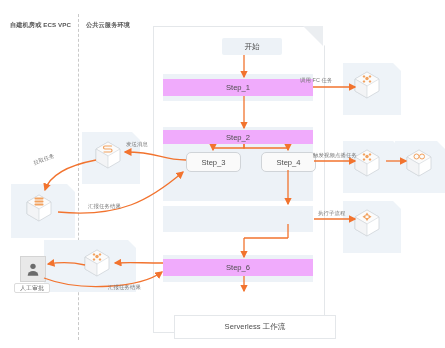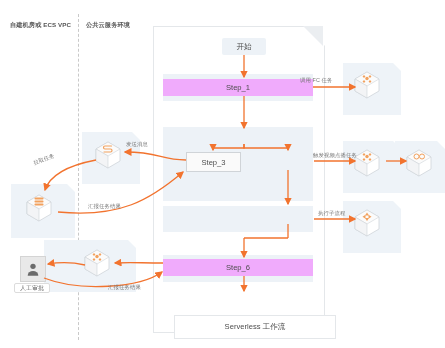--- a/index.html
+++ b/index.html
@@ -14,21 +14,21 @@
   .sls-box{position:absolute;background:#fff;border:1px solid #e4e7ea;
     box-shadow:0 0 3px rgba(0,0,0,.07);
     -webkit-clip-path:polygon(0 0, calc(100% - 20px) 0, 100% 20px, 100% 100%, 0 100%);
     clip-path:polygon(0 0, calc(100% - 20px) 0, 100% 20px, 100% 100%, 0 100%);}
   .sls-fold{position:absolute;width:0;height:0;border-top:20px solid #ebeef1;border-left:20px solid transparent;}
 
   .band{position:absolute;background:#edf2f7;}
 
   .node{position:absolute;background:#f0abfc;color:#4d4d4d;font-size:7.6px;
     display:flex;align-items:center;justify-content:center;text-align:center;white-space:nowrap;}
-  .node.round{background:#fafafa;border:1px solid #d0d4d8;border-radius:0;}
+  .node.round{background:#fafafa;border:1px solid #d0d4d8;border-radius:5px;}
   .node.term{background:#edf2f7;border-radius:2px;}
 
   .sls-caption{position:absolute;border:1px solid #e4e7ea;background:#fff;
     display:flex;align-items:center;justify-content:center;font-size:7.6px;color:#4d4d4d;}
 
   
   .svc{position:absolute;display:flex;flex-direction:column;align-items:center;}
   .svc-bg{position:absolute;background:#eef3f8;
     -webkit-clip-path:polygon(0 0, calc(100% - 8px) 0, 100% 8px, 100% 100%, 0 100%);
     clip-path:polygon(0 0, calc(100% - 8px) 0, 100% 8px, 100% 100%, 0 100%);}
@@ -54,23 +54,25 @@
   <div class="divider" style="left:78px;top:14px;height:326px;"></div>
 
   <div class="sls-box" style="left:153px;top:26px;width:170px;height:305px;"></div>
   <div class="sls-fold" style="left:303px;top:26px;"></div>
 
   <div class="band" style="left:163px;top:74px;width:150px;height:27px;"></div>
   <div class="band" style="left:163px;top:127px;width:150px;height:74px;"></div>
   <div class="band" style="left:163px;top:206px;width:150px;height:26px;"></div>
   <div class="band" style="left:163px;top:255px;width:150px;height:27px;"></div>
 
-  <div class="node term" style="left:222px;top:38px;width:44px;height:17px;">开始</div>
+  <div class="node term" style="left:222px;top:38px;width:60px;height:17px;">开始</div>
   <div class="node" style="left:163px;top:79px;width:150px;height:17px;">Step_1</div>
+  <div class="node" style="left:163px;top:130px;width:150px;height:14px;">Step_2</div>
   <div class="node round" style="left:186px;top:152px;width:53px;height:18px;">Step_3</div>
+  <div class="node round" style="left:261px;top:152px;width:53px;height:18px;">Step_4</div>
   <div class="node" style="left:163px;top:259px;width:150px;height:17px;">Step_6</div>
 
   <div class="sls-caption" style="left:158px;top:315px;width:160px;height:22px;margin-left:16px;">Serverless 工作流</div>
 
   <div class="svc" style="left:352px;top:70px;">
     <div class="svc-bg" style="left:-9px;top:-7px;width:58px;height:52px;"></div>
     <div class="cube">
       <svg viewBox="0 0 60 60" width="30" height="30">
         <polygon points="30,4 54,18 54,42 30,56 6,42 6,18" fill="#ffffff" stroke="#cfd4d9" stroke-width="1.6"></polygon>
         <polygon points="30,4 54,18 30,32 6,18" fill="#fbfbfb" stroke="#cfd4d9" stroke-width="1.2"></polygon>

